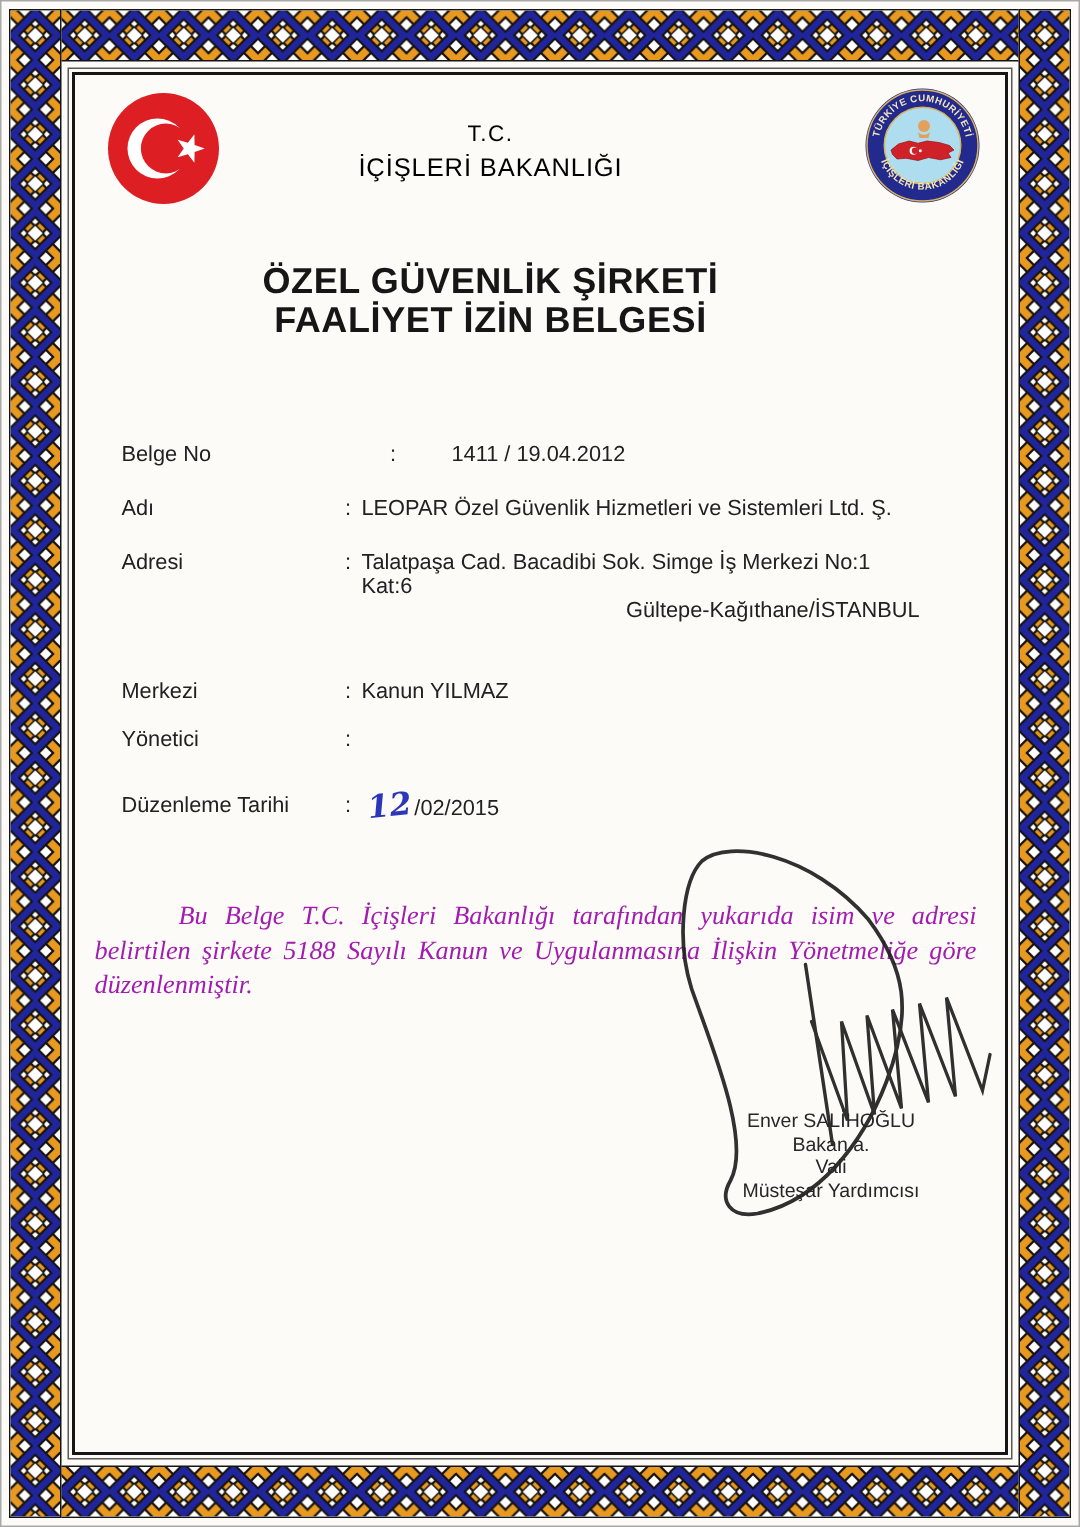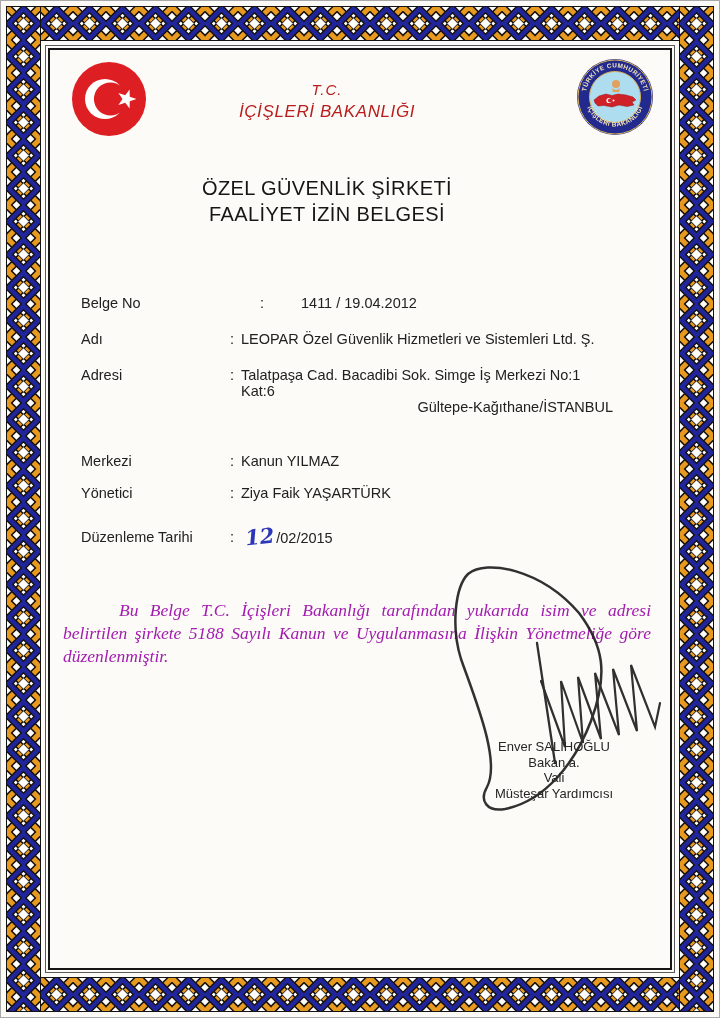--- a/index.html
+++ b/index.html
@@ -21,28 +21,28 @@
   .strip-right  { right:5px; top:5px;   bottom:5px; width:35px;  }
   
   .frame-a { position:absolute; inset:44px; border:1px solid #5a5a5a; pointer-events:none; }
   .frame-b { position:absolute; inset:47px; border:2px solid #161616; pointer-events:none; }
 
   .flag-emblem { position:absolute; left:68px; top:58px; width:80px; height:80px; }
   .ministry-seal { position:absolute; left:574px; top:56px; width:80px; height:80px; }
 
   .header-block {
     position:absolute; left:46px; top:80px; width:560px;
-    text-align:center; color:#b91c1c;font-style:italic;
+    text-align:center; color:#000000;
   }
   .header-tc { font-size:15px; letter-spacing:1px; margin-bottom:4px; }
   .header-ministry { font-size:17px; letter-spacing:.6px; }
 
   .doc-title {
     position:absolute; left:46px; top:174px; width:560px;
-    text-align:center; font-weight:normal; font-size:20px;
+    text-align:center; font-weight:bold; font-size:24px;
     line-height:26px; letter-spacing:.4px; color:#161616;
   }
 
   .fields { position:absolute; left:80px; top:0; width:532px; }
   .field-row {
     position:absolute; left:0; width:532px;
     display:grid; grid-template-columns:142px 18px 1fr;
     font-size:14.5px; color:#212121;
   }
   .row-belge   { top:294px;gap:30px; }
@@ -192,21 +192,20 @@
 
     <div class="field-row row-kurucu">
       <span>Merkezi</span>
       <span class="field-colon">:</span>
       <span>Kanun YILMAZ</span>
     </div>
 
     <div class="field-row row-yonetici">
       <span>Yönetici</span>
       <span class="field-colon">:</span>
-      <span>Ziya Faik YAŞARTÜRK</span>
     </div>
 
     <div class="field-row row-tarih">
       <span>Düzenleme Tarihi</span>
       <span class="field-colon">:</span>
       <span><span class="hand-ink">12</span><span>/02/2015</span></span>
     </div>
   </div>
 
   <p class="body-par">Bu Belge T.C. İçişleri Bakanlığı tarafından yukarıda isim ve adresi belirtilen şirkete 5188 Sayılı Kanun ve Uygulanmasına İlişkin Yönetmeliğe göre düzenlenmiştir.</p>

